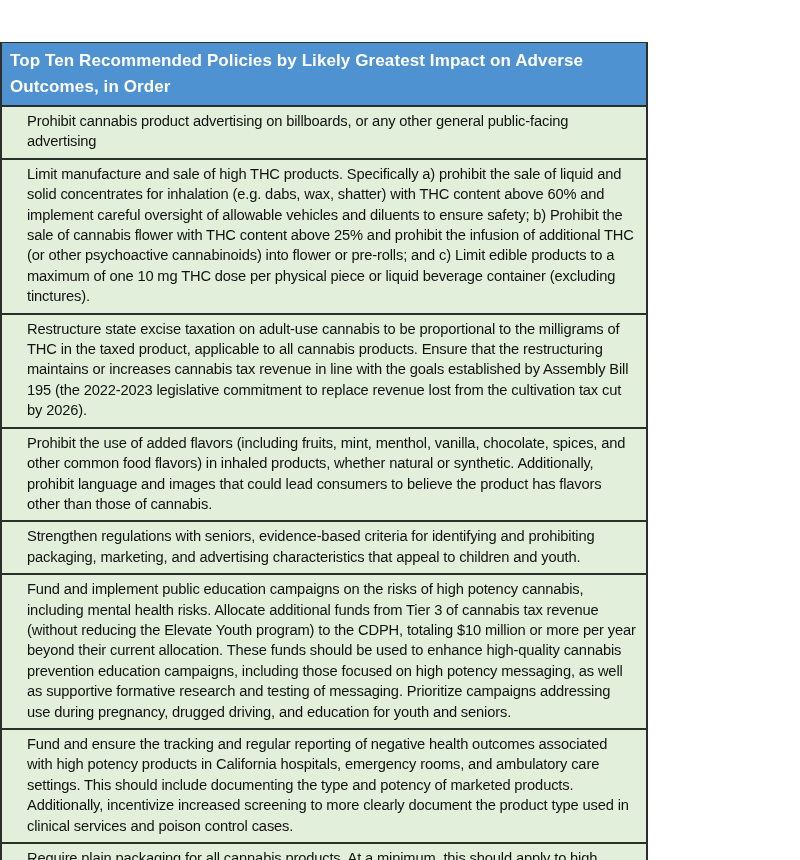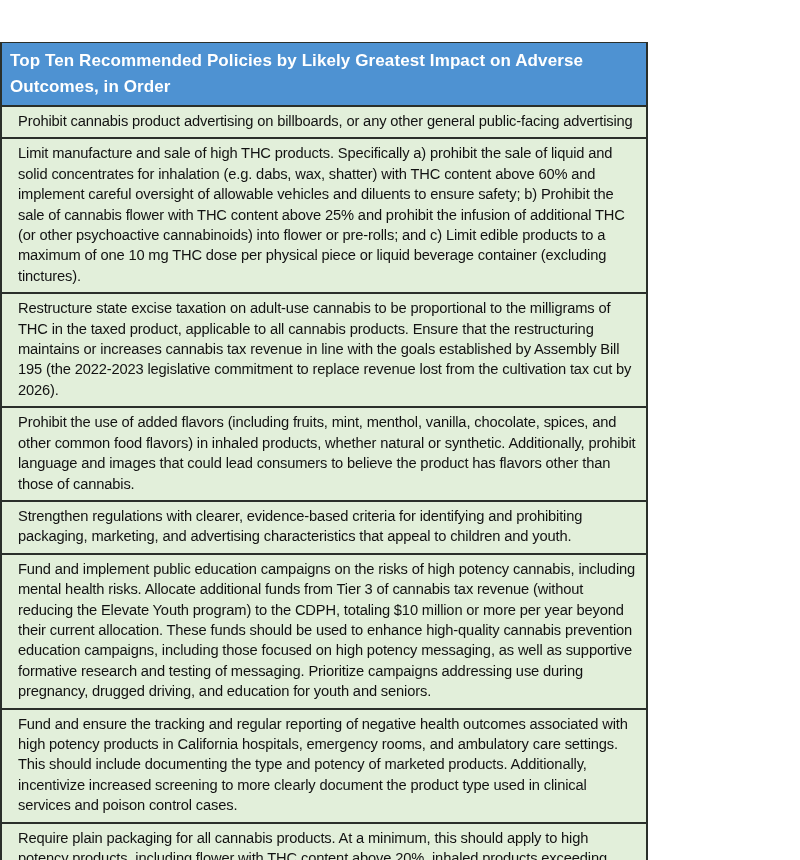--- a/index.html
+++ b/index.html
@@ -30,21 +30,21 @@
     color: var(--header-text);
     font-size: 17px;
     font-weight: bold;
     line-height: 26px;
     padding: 5px 10px 5px 8px;
     letter-spacing: 0.1px;
   }
   .policy-row {
     background: var(--row-bg);
     border-top: 2px solid var(--border-color);
-    padding: 4px 10px 6px 16px;
+    padding: 4px 10px 6px 25px;
   }
   .policy-text {
     color: var(--body-text);
     font-size: 14.7px;
     line-height: 20.4px;
     letter-spacing: -0.15px;
   }
 </style>
 </head>
 <body>
@@ -58,21 +58,21 @@
   <div class="policy-row">
     <span class="policy-text">Limit manufacture and sale of high THC products. Specifically a) prohibit the sale of liquid and solid concentrates for inhalation (e.g. dabs, wax, shatter) with THC content above 60% and implement careful oversight of allowable vehicles and diluents to ensure safety; b) Prohibit the sale of cannabis flower with THC content above 25% and prohibit the infusion of additional THC (or other psychoactive cannabinoids) into flower or pre-rolls; and c) Limit edible products to a maximum of one 10 mg THC dose per physical piece or liquid beverage container (excluding tinctures).</span>
   </div>
   <div class="policy-row">
     <span class="policy-text">Restructure state excise taxation on adult-use cannabis to be proportional to the milligrams of THC in the taxed product, applicable to all cannabis products. Ensure that the restructuring maintains or increases cannabis tax revenue in line with the goals established by Assembly Bill 195 (the 2022-2023 legislative commitment to replace revenue lost from the cultivation tax cut by 2026).</span>
   </div>
   <div class="policy-row">
     <span class="policy-text">Prohibit the use of added flavors (including fruits, mint, menthol, vanilla, chocolate, spices, and other common food flavors) in inhaled products, whether natural or synthetic. Additionally, prohibit language and images that could lead consumers to believe the product has flavors other than those of cannabis.</span>
   </div>
   <div class="policy-row">
-    <span class="policy-text">Strengthen regulations with clearer, evidence-based criteria for identifying and prohibiting packaging, marketing, and advertising characteristics that appeal to children and youth.</span>
+    <span class="policy-text">Strengthen regulations with seniors, evidence-based criteria for identifying and prohibiting packaging, marketing, and advertising characteristics that appeal to children and youth.</span>
   </div>
   <div class="policy-row">
     <span class="policy-text">Fund and implement public education campaigns on the risks of high potency cannabis, including mental health risks. Allocate additional funds from Tier 3 of cannabis tax revenue (without reducing the Elevate Youth program) to the CDPH, totaling $10 million or more per year beyond their current allocation. These funds should be used to enhance high-quality cannabis prevention education campaigns, including those focused on high potency messaging, as well as supportive formative research and testing of messaging. Prioritize campaigns addressing use during pregnancy, drugged driving, and education for youth and seniors.</span>
   </div>
   <div class="policy-row">
     <span class="policy-text">Fund and ensure the tracking and regular reporting of negative health outcomes associated with high potency products in California hospitals, emergency rooms, and ambulatory care settings. This should include documenting the type and potency of marketed products. Additionally, incentivize increased screening to more clearly document the product type used in clinical services and poison control cases.</span>
   </div>
   <div class="policy-row">
     <span class="policy-text">Require plain packaging for all cannabis products. At a minimum, this should apply to high potency products, including flower with THC content above 20%, inhaled products exceeding 35% THC, and edibles containing more than 10 mg of THC per individual piece or liquid container, if permitted.</span>
   </div>

